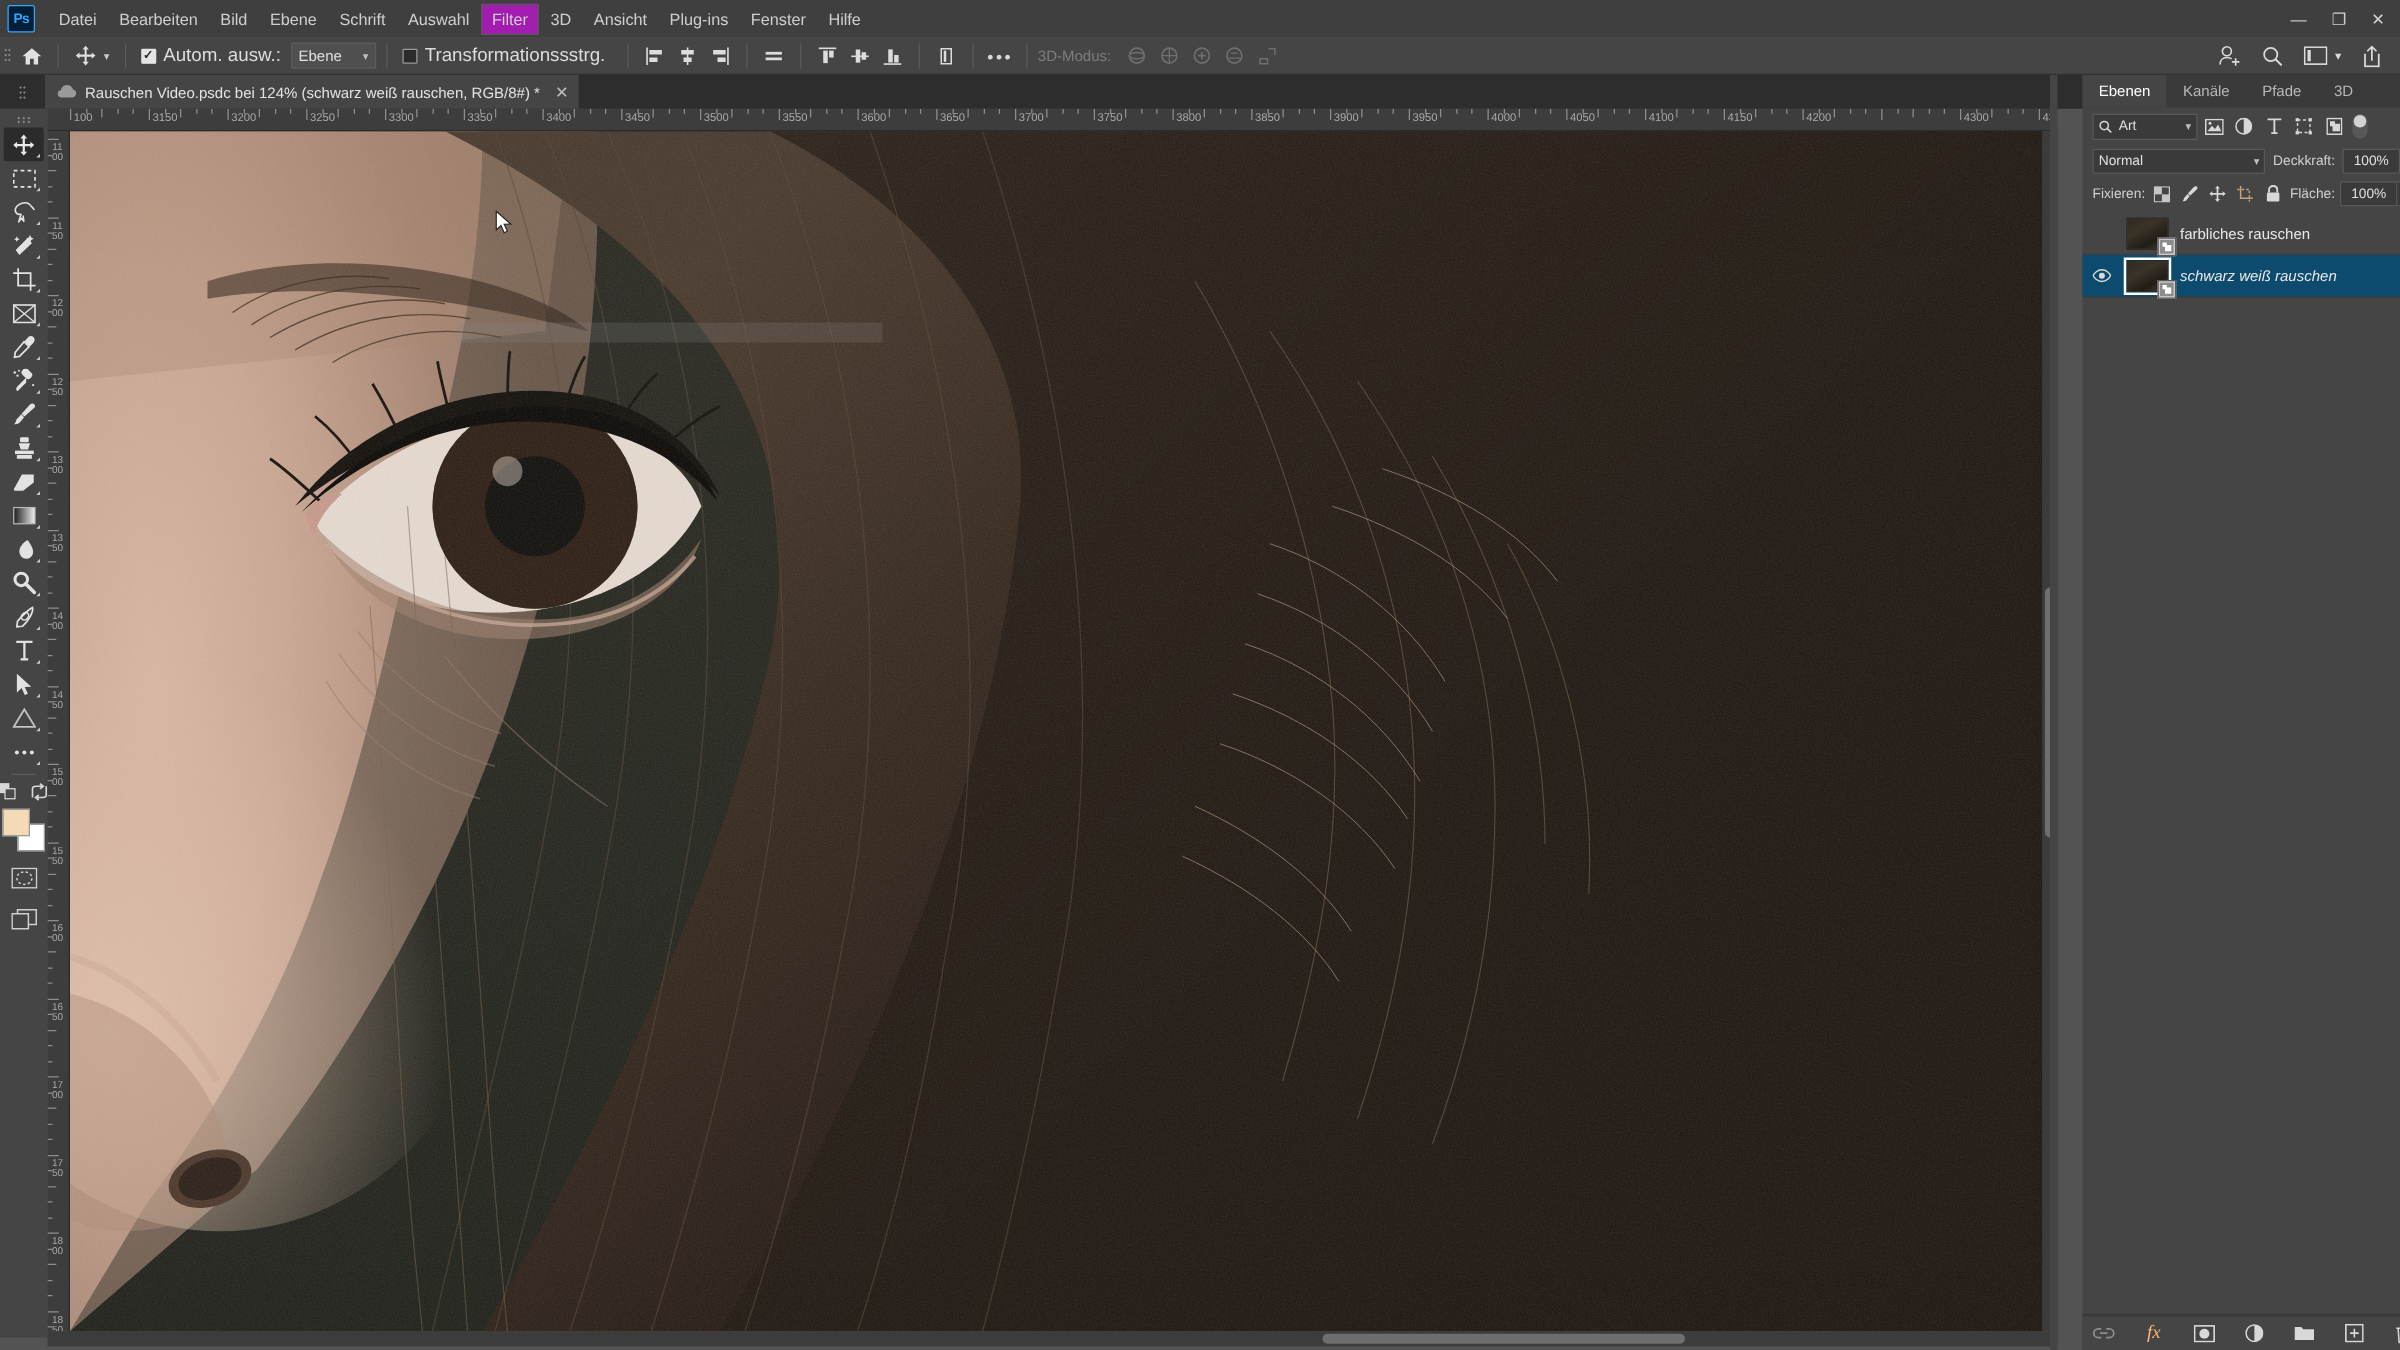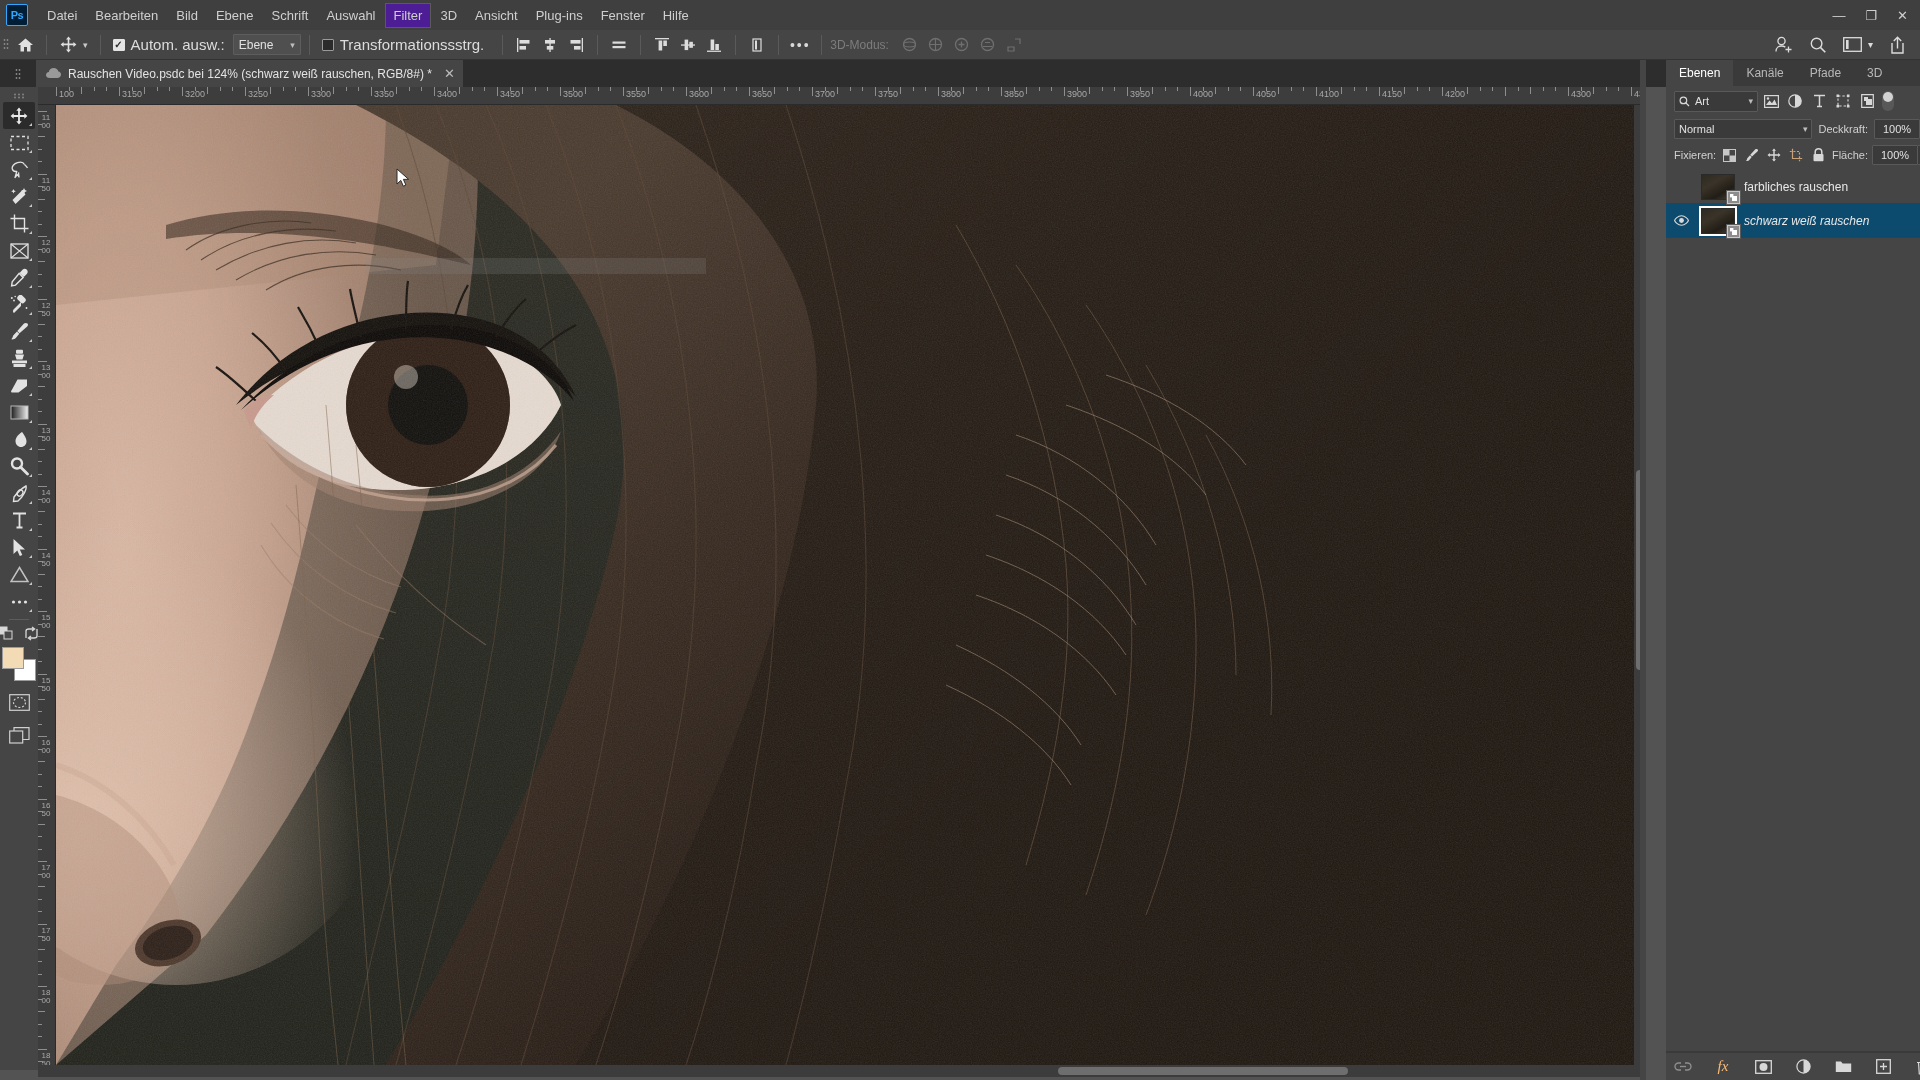--- a/index.html
+++ b/index.html
@@ -24,21 +24,21 @@
     width: 22px; height: 22px; margin-left: 6px; margin-right: 10px;
     background: #001e36; border: 1px solid #31a8ff; border-radius: 2px;
     color: #31a8ff; font-size: 11px; font-weight: bold;
     display: flex; align-items: center; justify-content: center;
     letter-spacing: -0.5px;
   }
   .menu-item {
     padding: 5px 9px; font-size: 13px; color: #cfcfcf; white-space: nowrap;
     line-height: 15px;
   }
-  .menu-item.active { background: #4c1d95; box-shadow: inset 0 0 0 1px #5a5a5a; }
+  .menu-item.active { background: #a21caf; box-shadow: inset 0 0 0 1px #5a5a5a; }
   .menubar-right { margin-left: auto; display: flex; align-items: center; gap: 14px; padding-right: 12px; }
   .winctl { display: flex; align-items: center; gap: 20px; }
   .winctl span { font-size: 13px; color: #cfcfcf; }
 
   
   .optionsbar {
     position: absolute; left: 0; top: 30px; width: 1920px; height: 30px;
     background: #454545;
     display: flex; align-items: center;
     border-bottom: 1px solid #333;

